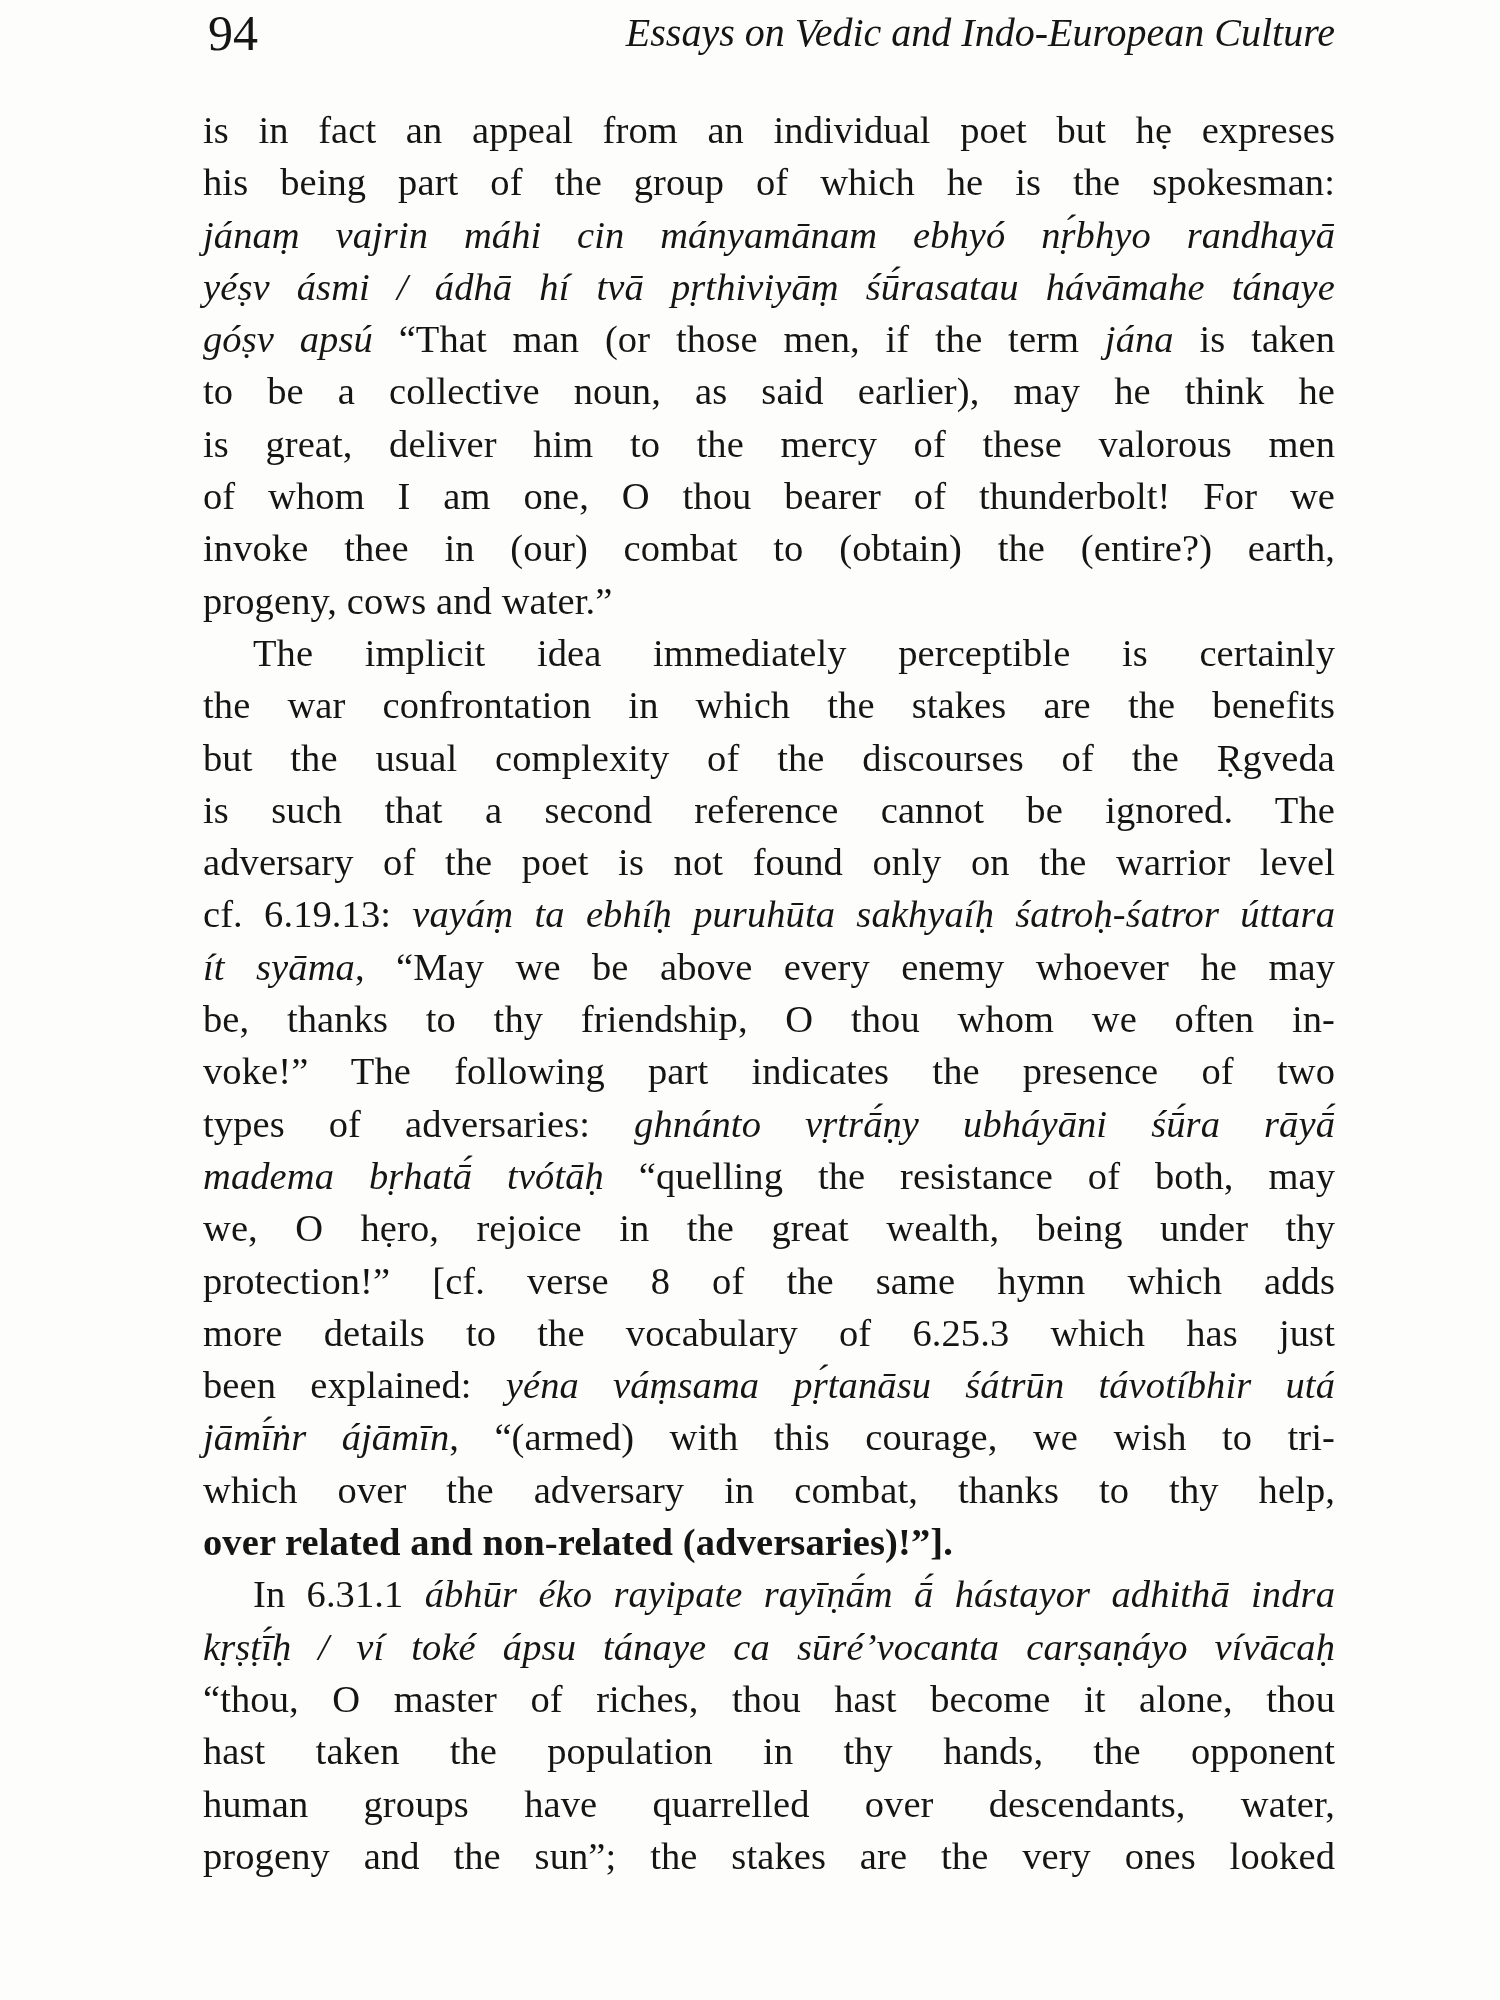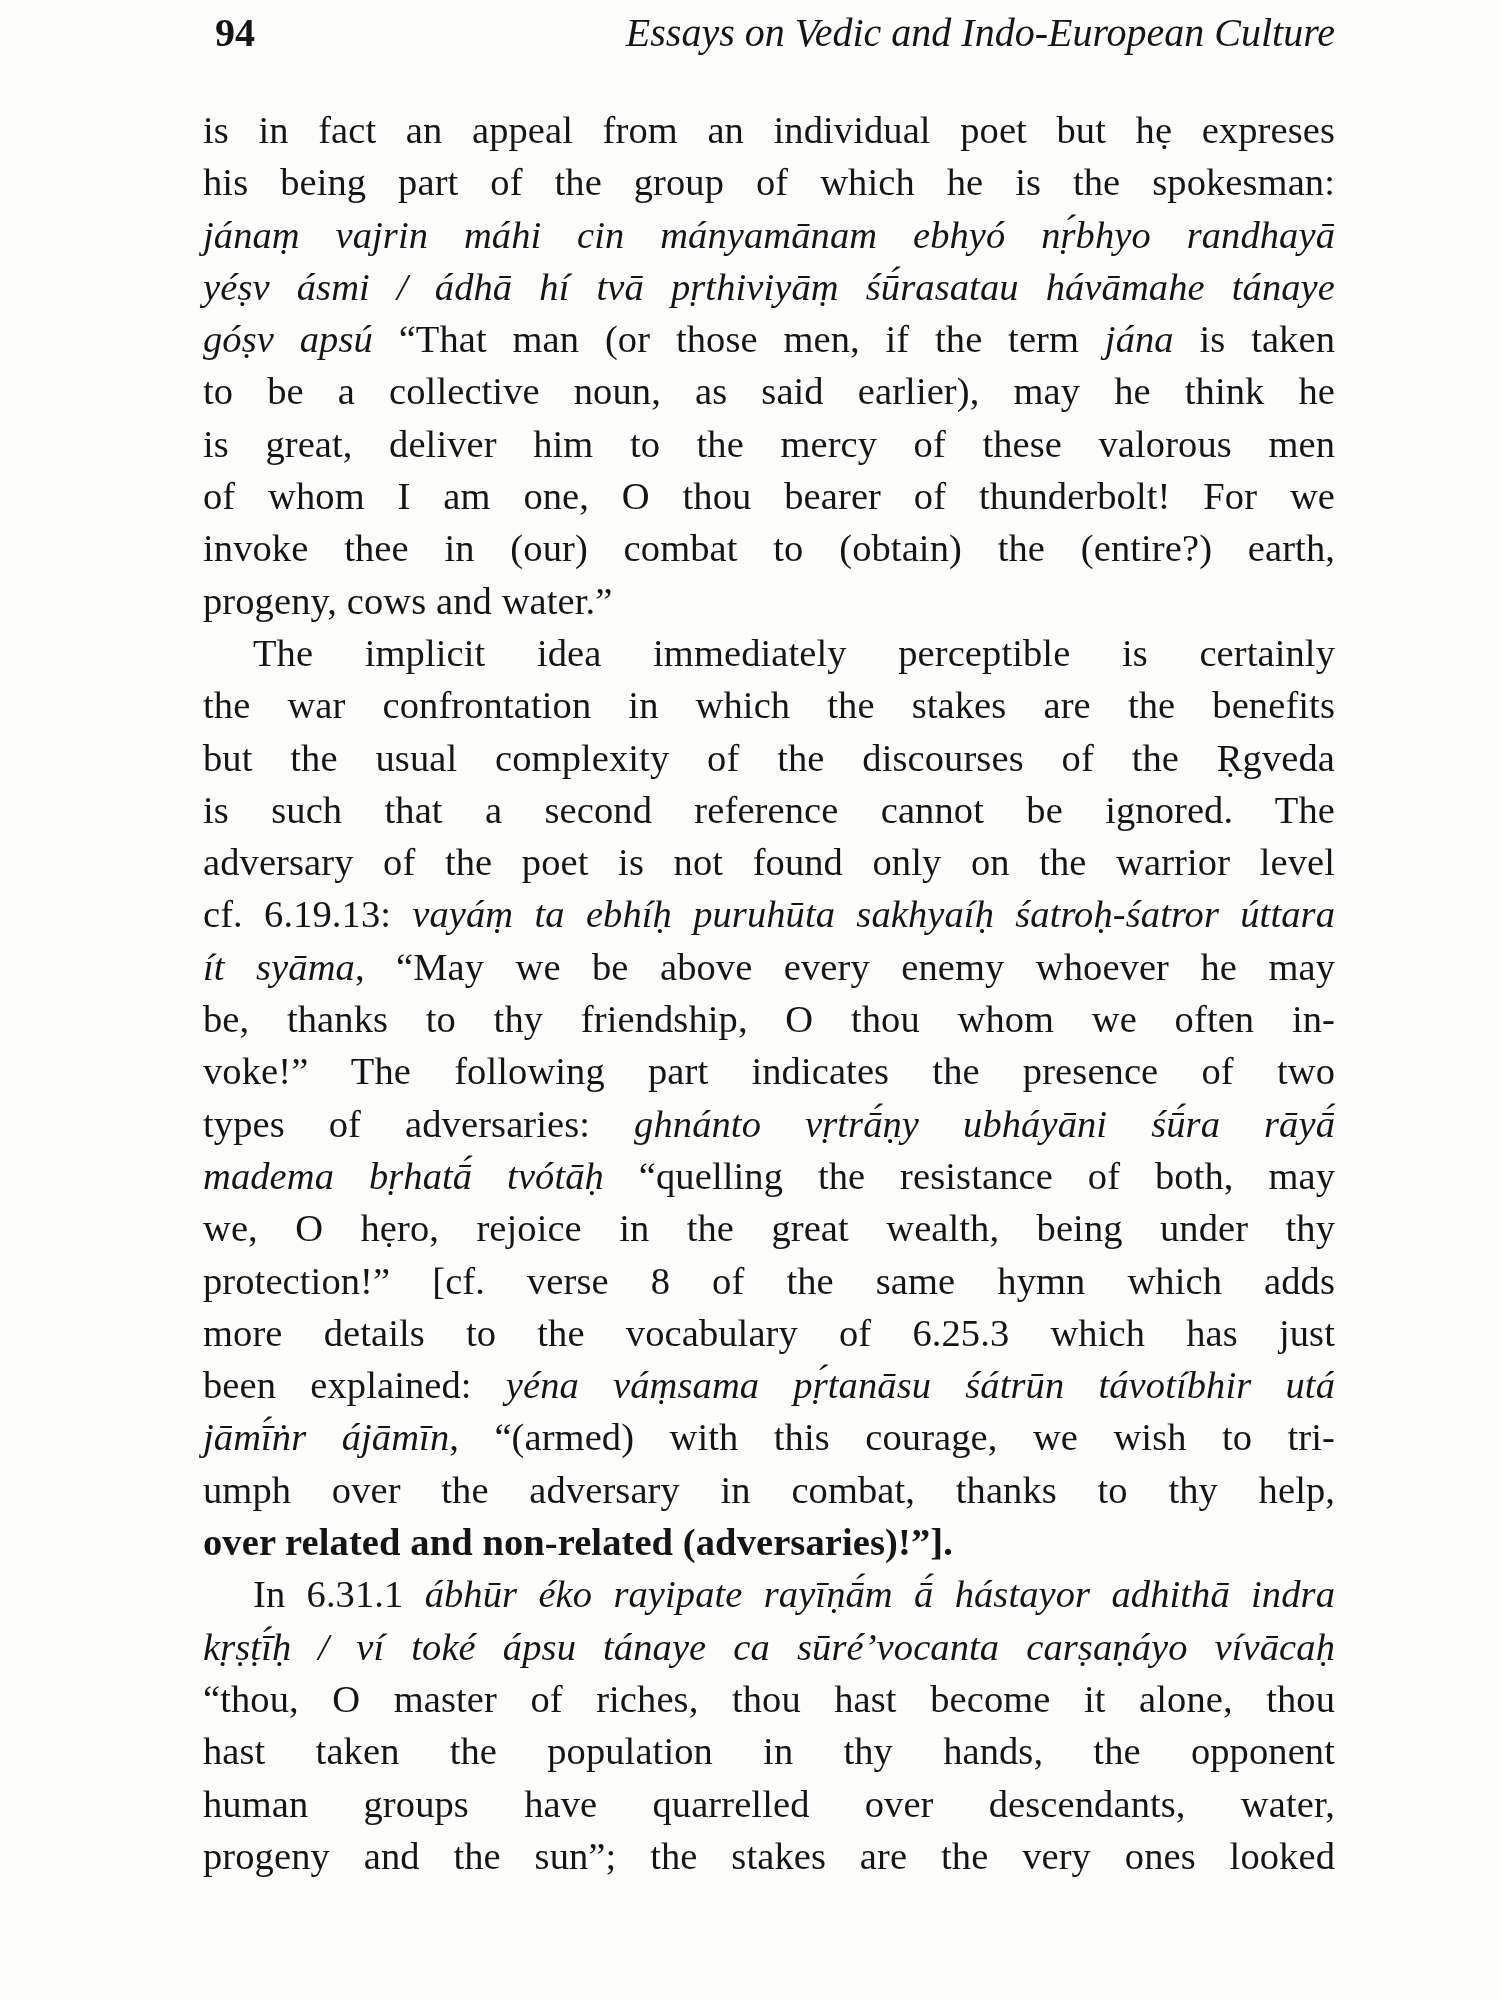--- a/index.html
+++ b/index.html
@@ -2,21 +2,21 @@
 <html><head>
 <meta charset="utf-8">
 <style>
   html, body { margin: 0; padding: 0; }
   body {
     width: 1500px; height: 2000px; background: #ffffff; position: relative; overflow: hidden;
     font-family: "Liberation Serif", "DejaVu Serif", serif; color: #151515;
   }
   .page { position: absolute; left: 0; top: 0; width: 1500px; height: 2000px; background: #fdfdfc; }
   .running-head { position: absolute; left: 203px; top: 8px; width: 1132px; height: 50px; }
-  .page-number { position: absolute; left: 12px; top: 0; font-size: 40px; line-height: 50px; font-weight: bold; }
+  .page-number { position: absolute; left: 5px; top: 0; font-size: 50px; line-height: 50px; }
   .running-title { position: absolute; right: 0; top: 0; font-size: 40px; line-height: 50px; font-style: italic; }
   .body-text { position: absolute; left: 203px; top: 104px; width: 1132px; }
   .line {
     height: 52.3px; line-height: 52.3px; font-size: 38.5px;
     text-align: justify; text-align-last: justify; white-space: nowrap; overflow: visible;
     letter-spacing: 0.1px; word-spacing: 0px;
   }
   .line.last { text-align-last: left; }
   .line.indent { padding-left: 50px; }
   .seg-i { font-style: italic; }
@@ -50,21 +50,21 @@
       <div class="line" style="white-space: nowrap;"><span class="seg-i" style="white-space: normal;">ít syāma</span><span class="seg-r" style="white-space: normal;">, “May we be above every enemy whoever he may</span></div>
       <div class="line" style="white-space: nowrap;"><span class="seg-r" style="white-space: normal;">be, thanks to thy friendship, O thou whom we often in-</span></div>
       <div class="line" style="white-space: nowrap;"><span class="seg-r" style="white-space: normal;">voke!” The following part indicates the presence of two</span></div>
       <div class="line" style="white-space: nowrap;"><span class="seg-r" style="white-space: normal;">types of adversaries: </span><span class="seg-i" style="white-space: normal;">ghnánto vṛtrā́ṇy ubháyāni śū́ra rāyā́</span></div>
       <div class="line" style="white-space: nowrap;"><span class="seg-i" style="white-space: normal;">madema bṛhatā́ tvótāḥ</span><span class="seg-r" style="white-space: normal; font-family: Liberation Serif, serif;"> “quelling the resistance of both, may</span></div>
       <div class="line" style="white-space: nowrap;"><span class="seg-r" style="white-space: normal;">we, O hẹro, rejoice in the great wealth, being under thy</span></div>
       <div class="line" style="white-space: nowrap;"><span class="seg-r" style="white-space: normal;">protection!” [cf. verse 8 of the same hymn which adds</span></div>
       <div class="line" style="white-space: nowrap;"><span class="seg-r" style="white-space: normal;">more details to the vocabulary of 6.25.3 which has just</span></div>
       <div class="line" style="white-space: nowrap;"><span class="seg-r" style="white-space: normal;">been explained: </span><span class="seg-i" style="white-space: normal;">yéna váṃsama pṛ́tanāsu śátrūn távotíbhir utá</span></div>
       <div class="line" style="white-space: nowrap;"><span class="seg-i" style="white-space: normal;">jāmī́ṅr ájāmīn</span><span class="seg-r" style="white-space: normal;">, “(armed) with this courage, we wish to tri-</span></div>
-      <div class="line" style="white-space: nowrap;"><span class="seg-r" style="white-space: normal;">umph over the adversary in combat, thanks to thy help,</span></div>
+      <div class="line" style="white-space: nowrap;"><span class="seg-r" style="white-space: normal;">which over the adversary in combat, thanks to thy help,</span></div>
       <div class="line last" style="white-space: nowrap;"><span class="seg-r" style="white-space: normal; font-weight: bold;">over related and non-related (adversaries)!”].</span></div>
       <div class="line indent" style="white-space: nowrap;"><span class="seg-r" style="white-space: normal;">In 6.31.1 </span><span class="seg-i" style="white-space: normal;">ábhūr éko rayipate rayīṇā́m ā́ hástayor adhithā indra</span></div>
       <div class="line" style="white-space: nowrap;"><span class="seg-i" style="white-space: normal;">kṛṣṭī́ḥ / ví toké ápsu tánaye ca sūré’vocanta carṣaṇáyo vívācaḥ</span></div>
       <div class="line" style="white-space: nowrap;"><span class="seg-r" style="white-space: normal;">“thou, O master of riches, thou hast become it alone, thou</span></div>
       <div class="line" style="white-space: nowrap;"><span class="seg-r" style="white-space: normal;">hast taken the population in thy hands, the opponent</span></div>
       <div class="line" style="white-space: nowrap;"><span class="seg-r" style="white-space: normal;">human groups have quarrelled over descendants, water,</span></div>
       <div class="line" style="white-space: nowrap;"><span class="seg-r" style="white-space: normal;">progeny and the sun”; the stakes are the very ones looked</span></div>
     </div>
 </div>
 

